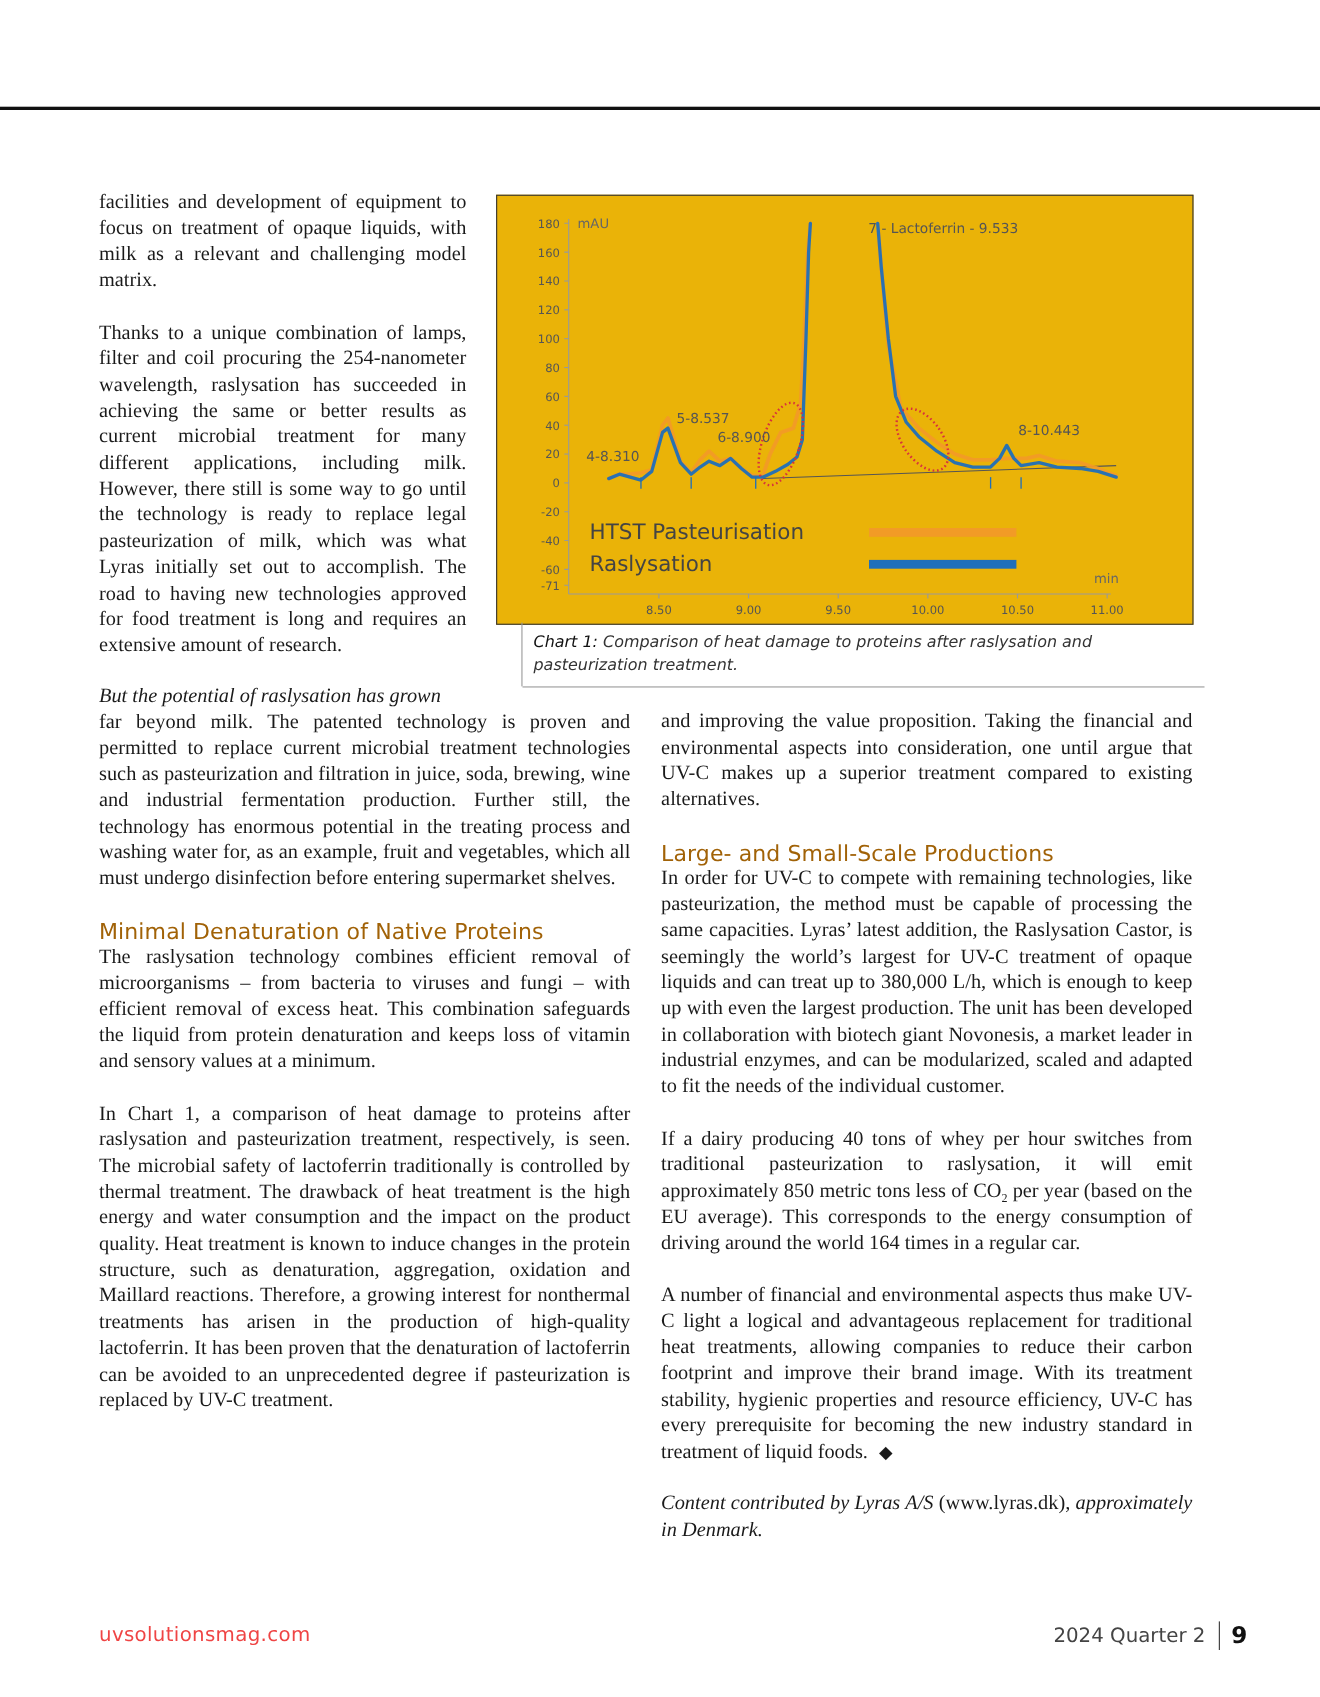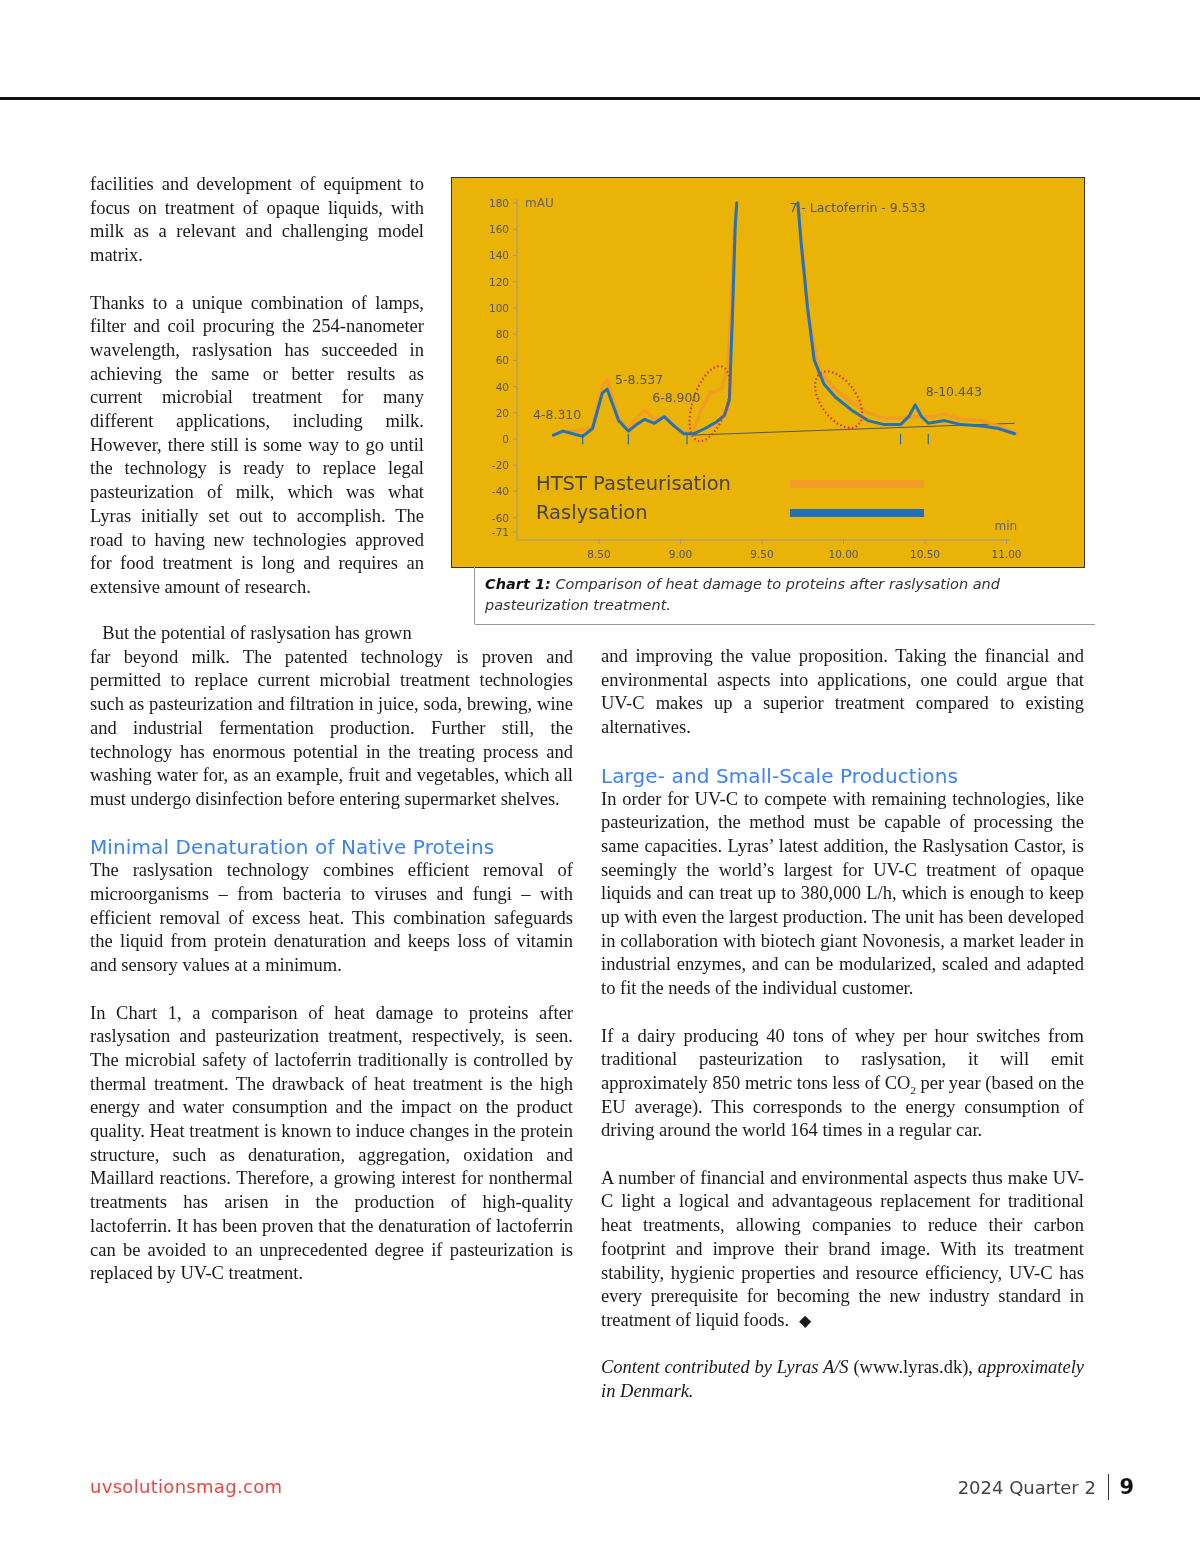--- a/index.html
+++ b/index.html
@@ -4,25 +4,25 @@
 <style>
   html, body { margin: 0; padding: 0; background: #ffffff; }
   body { width: 1200px; height: 1543px; position: relative; overflow: hidden; color: #1a1a1a; }
   .top-rule { position: absolute; left: 0; top: 97px; width: 1200px; height: 3px; background: #111; }
   .serif { font-family: "Liberation Serif", "DejaVu Serif", serif; font-size: 18.5px; line-height: 23.7px; text-align: justify; }
   .para { margin: 0; }
   .left-top { position: absolute; left: 90px; top: 173px; width: 334px; }
   .left-top .para + .para { margin-top: 23.7px; }
   .left-main { position: absolute; left: 90px; top: 622px; width: 483px; }
   .right-main { position: absolute; left: 601px; top: 645px; width: 483px; }
-  h2.section { font-family: "DejaVu Sans", "Liberation Sans", sans-serif; font-weight: normal; font-size: 20px; line-height: 24px; margin: 0; color: #3b82f6; letter-spacing: 0.1px; }
+  h2.section { font-family: "DejaVu Sans", "Liberation Sans", sans-serif; font-weight: normal; font-size: 20px; line-height: 24px; margin: 0; color: #a16207; letter-spacing: 0.1px; }
   .gap { height: 23.7px; }
   .chart-box { position: absolute; left: 451px; top: 177px; width: 632px; height: 389px; border: 1.5px solid #333; background: #eab308; }
   .chart-caption { position: absolute; left: 485px; top: 574px; width: 590px; font-family: "DejaVu Sans", "Liberation Sans", sans-serif; font-size: 14.5px; line-height: 21px; color: #333; font-style: italic; }
-  .chart-caption b { font-style: italic; font-weight: bold; color: #111; }
+  .chart-caption b { font-style: italic; font-weight: normal; color: #111; }
   .caption-rule { position: absolute; left: 475px; top: 624px; width: 620px; height: 1px; background: #999; }
   .caption-vrule { position: absolute; left: 474px; top: 566px; width: 1px; height: 58px; background: #999; }
   .footer-left { position: absolute; left: 90px; top: 1476px; font-family: "DejaVu Sans", "Liberation Sans", sans-serif; font-size: 18px; color: #ef4444; letter-spacing: 0.3px; }
   .footer-right { position: absolute; right: 66px; top: 1474px; font-family: "DejaVu Sans", "Liberation Sans", sans-serif; font-size: 18px; color: #444; display: flex; align-items: center; text-align: center; }
   .footer-sep { display: inline-block; width: 1.5px; height: 26px; background: #333; margin: 0 10px 0 12px; }
   .page-num { font-weight: bold; font-size: 21px; color: #111; }
   .credit-italic { font-style: italic; margin-top: 31px; }
   sub { font-size: 11px; line-height: 0; }
   .diamond { font-size: 16px; margin-left: 10px; }
   svg text { font-family: "DejaVu Sans", "Liberation Sans", sans-serif; }
@@ -119,32 +119,32 @@
   </svg>
 </div>
 
 <div class="caption-vrule"></div>
 <div class="chart-caption">
   <b>Chart 1:</b><span> Comparison of heat damage to proteins after raslysation and pasteurization treatment.</span>
 </div>
 <div class="caption-rule"></div>
 
 <div class="left-main serif">
-  <div style="width:334px; text-align:center;">But the potential of raslysation has grown</div>
+  <div style="width:334px; text-align:left;font-style:italic;">But the potential of raslysation has grown</div>
   <p class="para">far beyond milk. The patented technology is proven and permitted to replace current microbial treatment technologies such as pasteurization and filtration in juice, soda, brewing, wine and industrial fermentation production. Further still, the technology has enormous potential in the treating process and washing water for, as an example, fruit and vegetables, which all must undergo disinfection before entering supermarket shelves.</p>
   <div class="gap"></div>
   <h2 class="section">Minimal Denaturation of Native Proteins</h2>
   <p class="para">The raslysation technology combines efficient removal of microorganisms – from bacteria to viruses and fungi – with efficient removal of excess heat. This combination safeguards the liquid from protein denaturation and keeps loss of vitamin and sensory values at a minimum.</p>
   <div class="gap"></div>
   <p class="para">In Chart 1, a comparison of heat damage to proteins after raslysation and pasteurization treatment, respectively, is seen. The microbial safety of lactoferrin traditionally is controlled by thermal treatment. The drawback of heat treatment is the high energy and water consumption and the impact on the product quality. Heat treatment is known to induce changes in the protein structure, such as denaturation, aggregation, oxidation and Maillard reactions. Therefore, a growing interest for nonthermal treatments has arisen in the production of high-quality lactoferrin. It has been proven that the denaturation of lactoferrin can be avoided to an unprecedented degree if pasteurization is replaced by UV-C treatment.</p>
   <div class="gap"></div>
 </div>
 
 <div class="right-main serif">
-  <p class="para">and improving the value proposition. Taking the financial and environmental aspects into applications, one could argue that UV-C makes up a superior treatment compared to existing alternatives.</p>
+  <p class="para">and improving the value proposition. Taking the financial and environmental aspects into consideration, one until argue that UV-C makes up a superior treatment compared to existing alternatives.</p>
   <div class="gap"></div>
   <h2 class="section">Large- and Small-Scale Productions</h2>
   <p class="para">In order for UV-C to compete with remaining technologies, like pasteurization, the method must be capable of processing the same capacities. Lyras’ latest addition, the Raslysation Castor, is seemingly the world’s largest for UV-C treatment of opaque liquids and can treat up to 380,000 L/h, which is enough to keep up with even the largest production. The unit has been developed in collaboration with biotech giant Novonesis, a market leader in industrial enzymes, and can be modularized, scaled and adapted to fit the needs of the individual customer.</p>
   <div class="gap"></div>
   <p class="para"><span>If a dairy producing 40 tons of whey per hour switches from traditional pasteurization to raslysation, it will emit approximately 850 metric tons less of CO</span><sub>2</sub><span> per year (based on the EU average). This corresponds to the energy consumption of driving around the world 164 times in a regular car.</span></p>
   <div class="gap"></div>
   <p class="para"><span>A number of financial and environmental aspects thus make UV-C light a logical and advantageous replacement for traditional heat treatments, allowing companies to reduce their carbon footprint and improve their brand image. With its treatment stability, hygienic properties and resource efficiency, UV-C has every prerequisite for becoming the new industry standard in treatment of liquid foods.</span><span class="diamond">◆</span></p>
   <div class="gap"></div>
   <p class="para"><span class="credit-italic">Content contributed by Lyras A/S</span><span> (www.lyras.dk),</span> <span class="credit-italic">approximately in Denmark.</span></p>
 </div>

